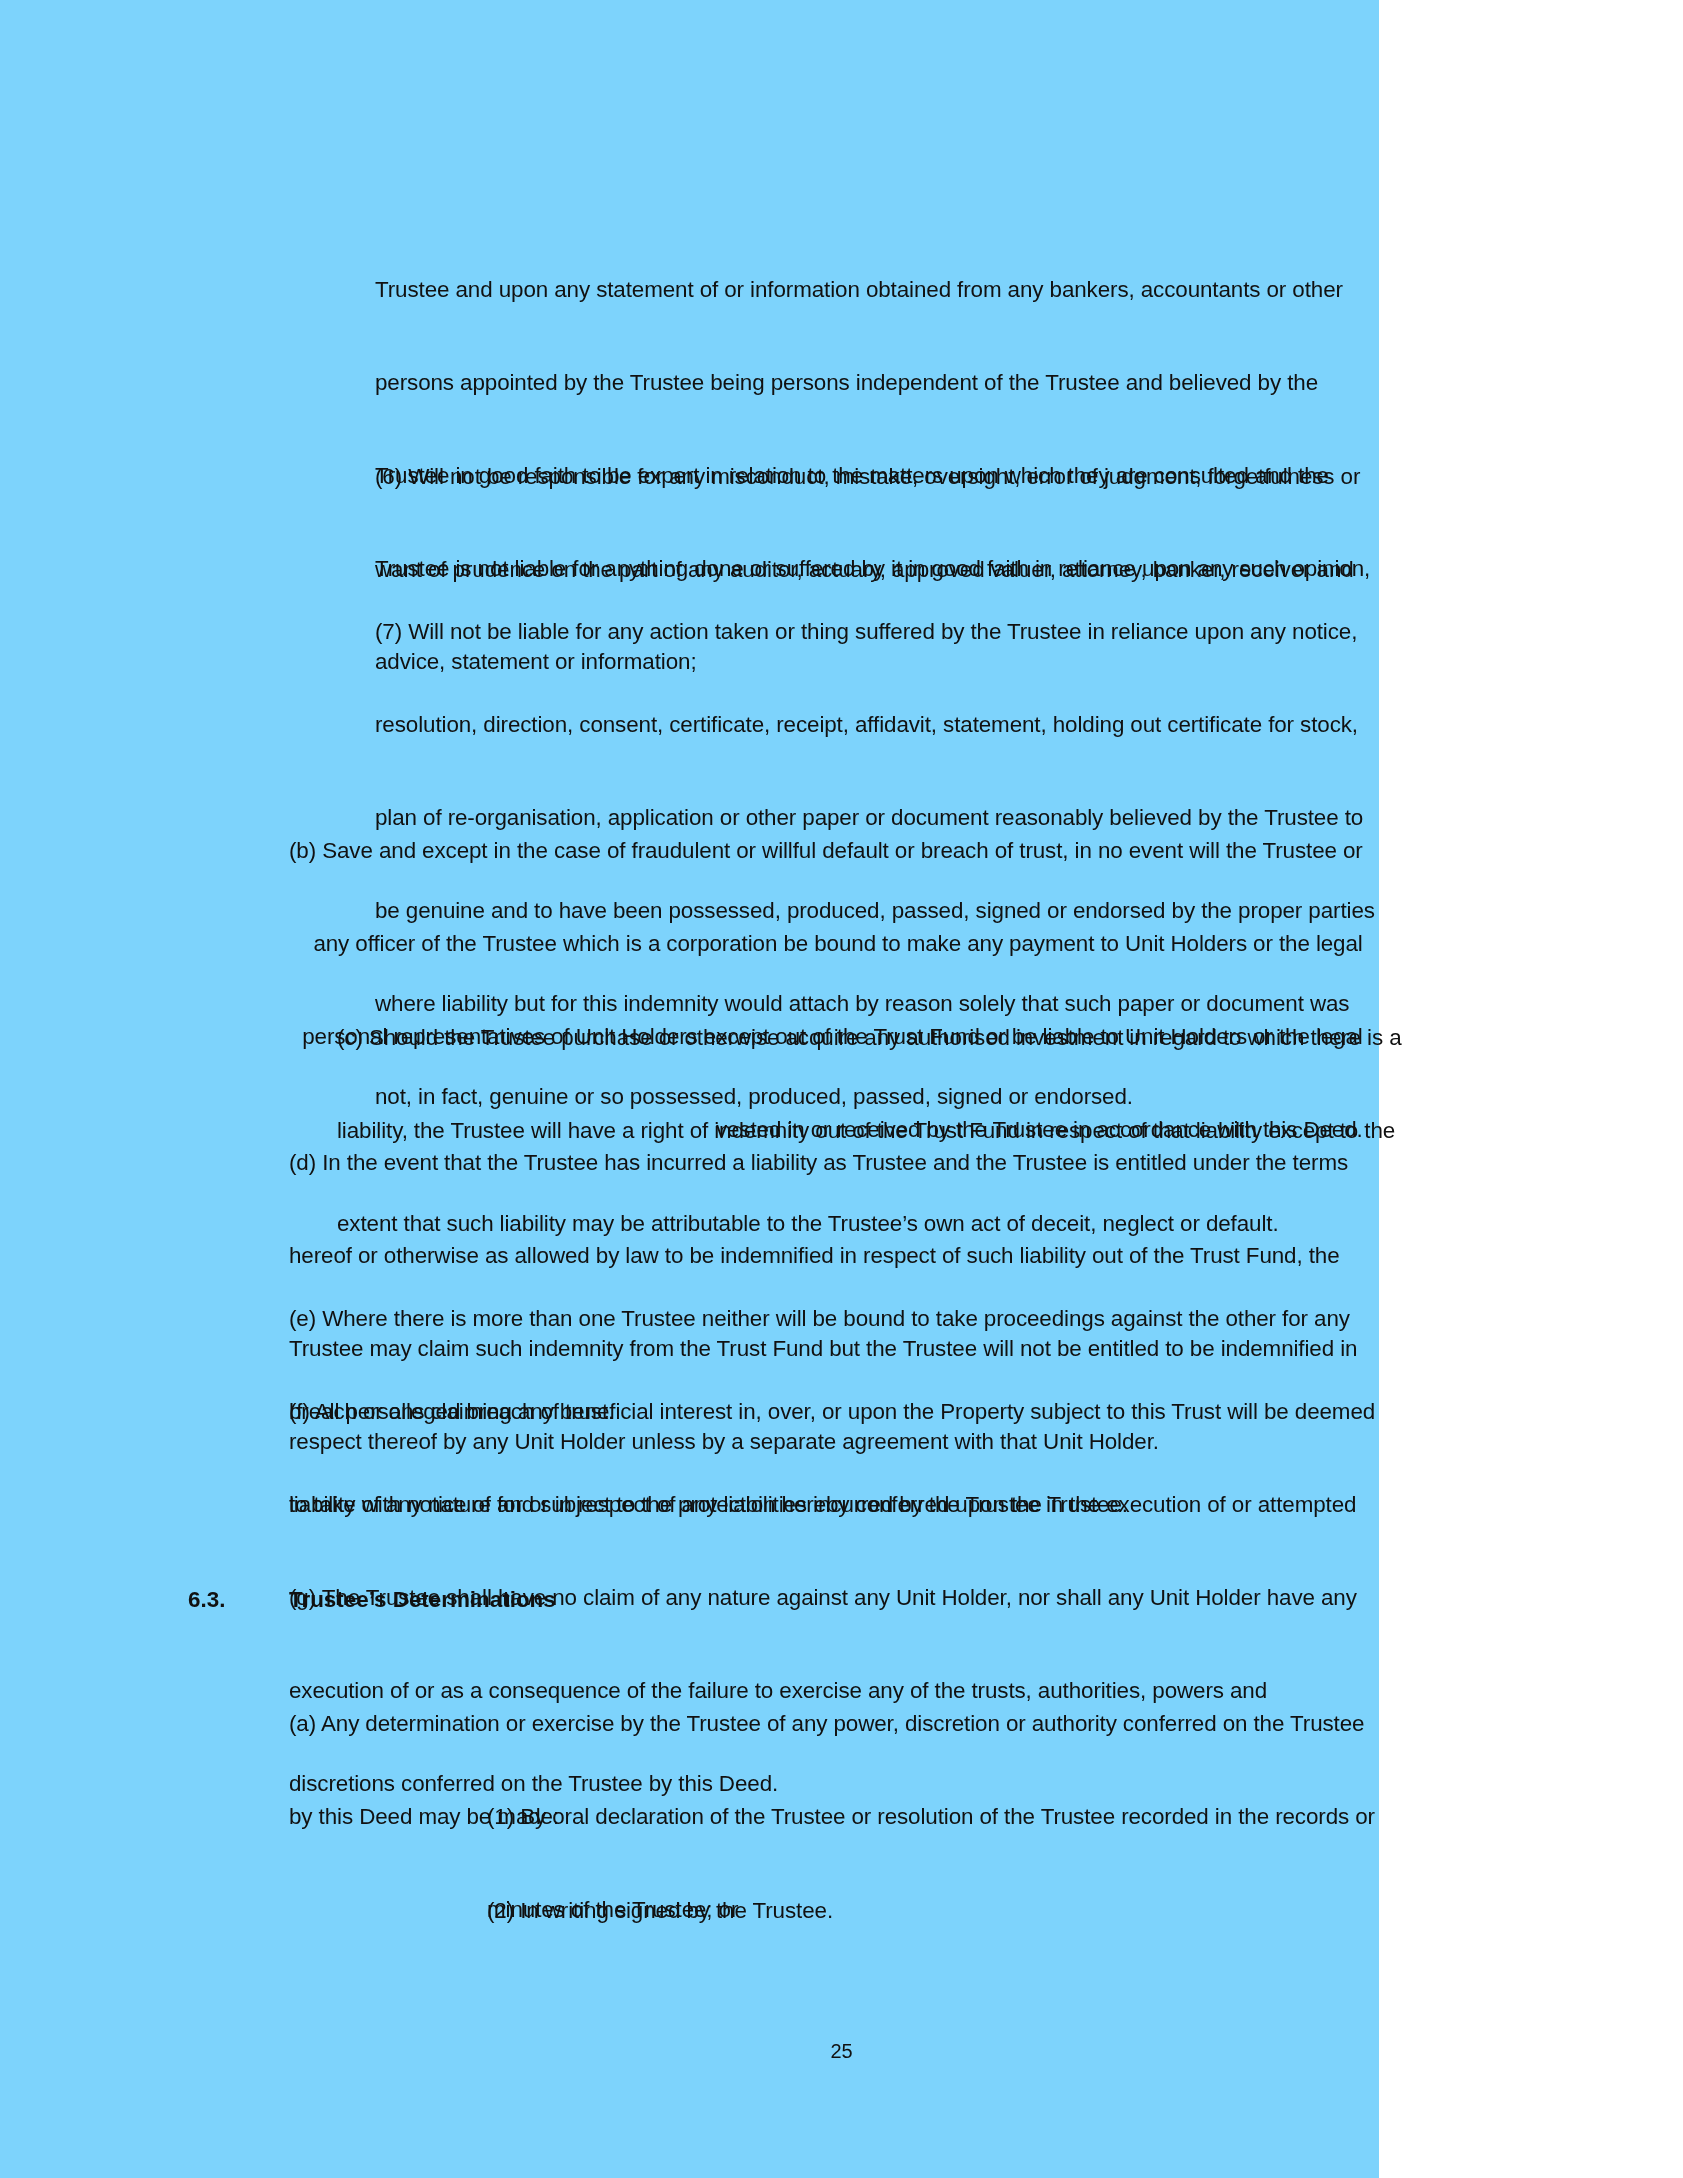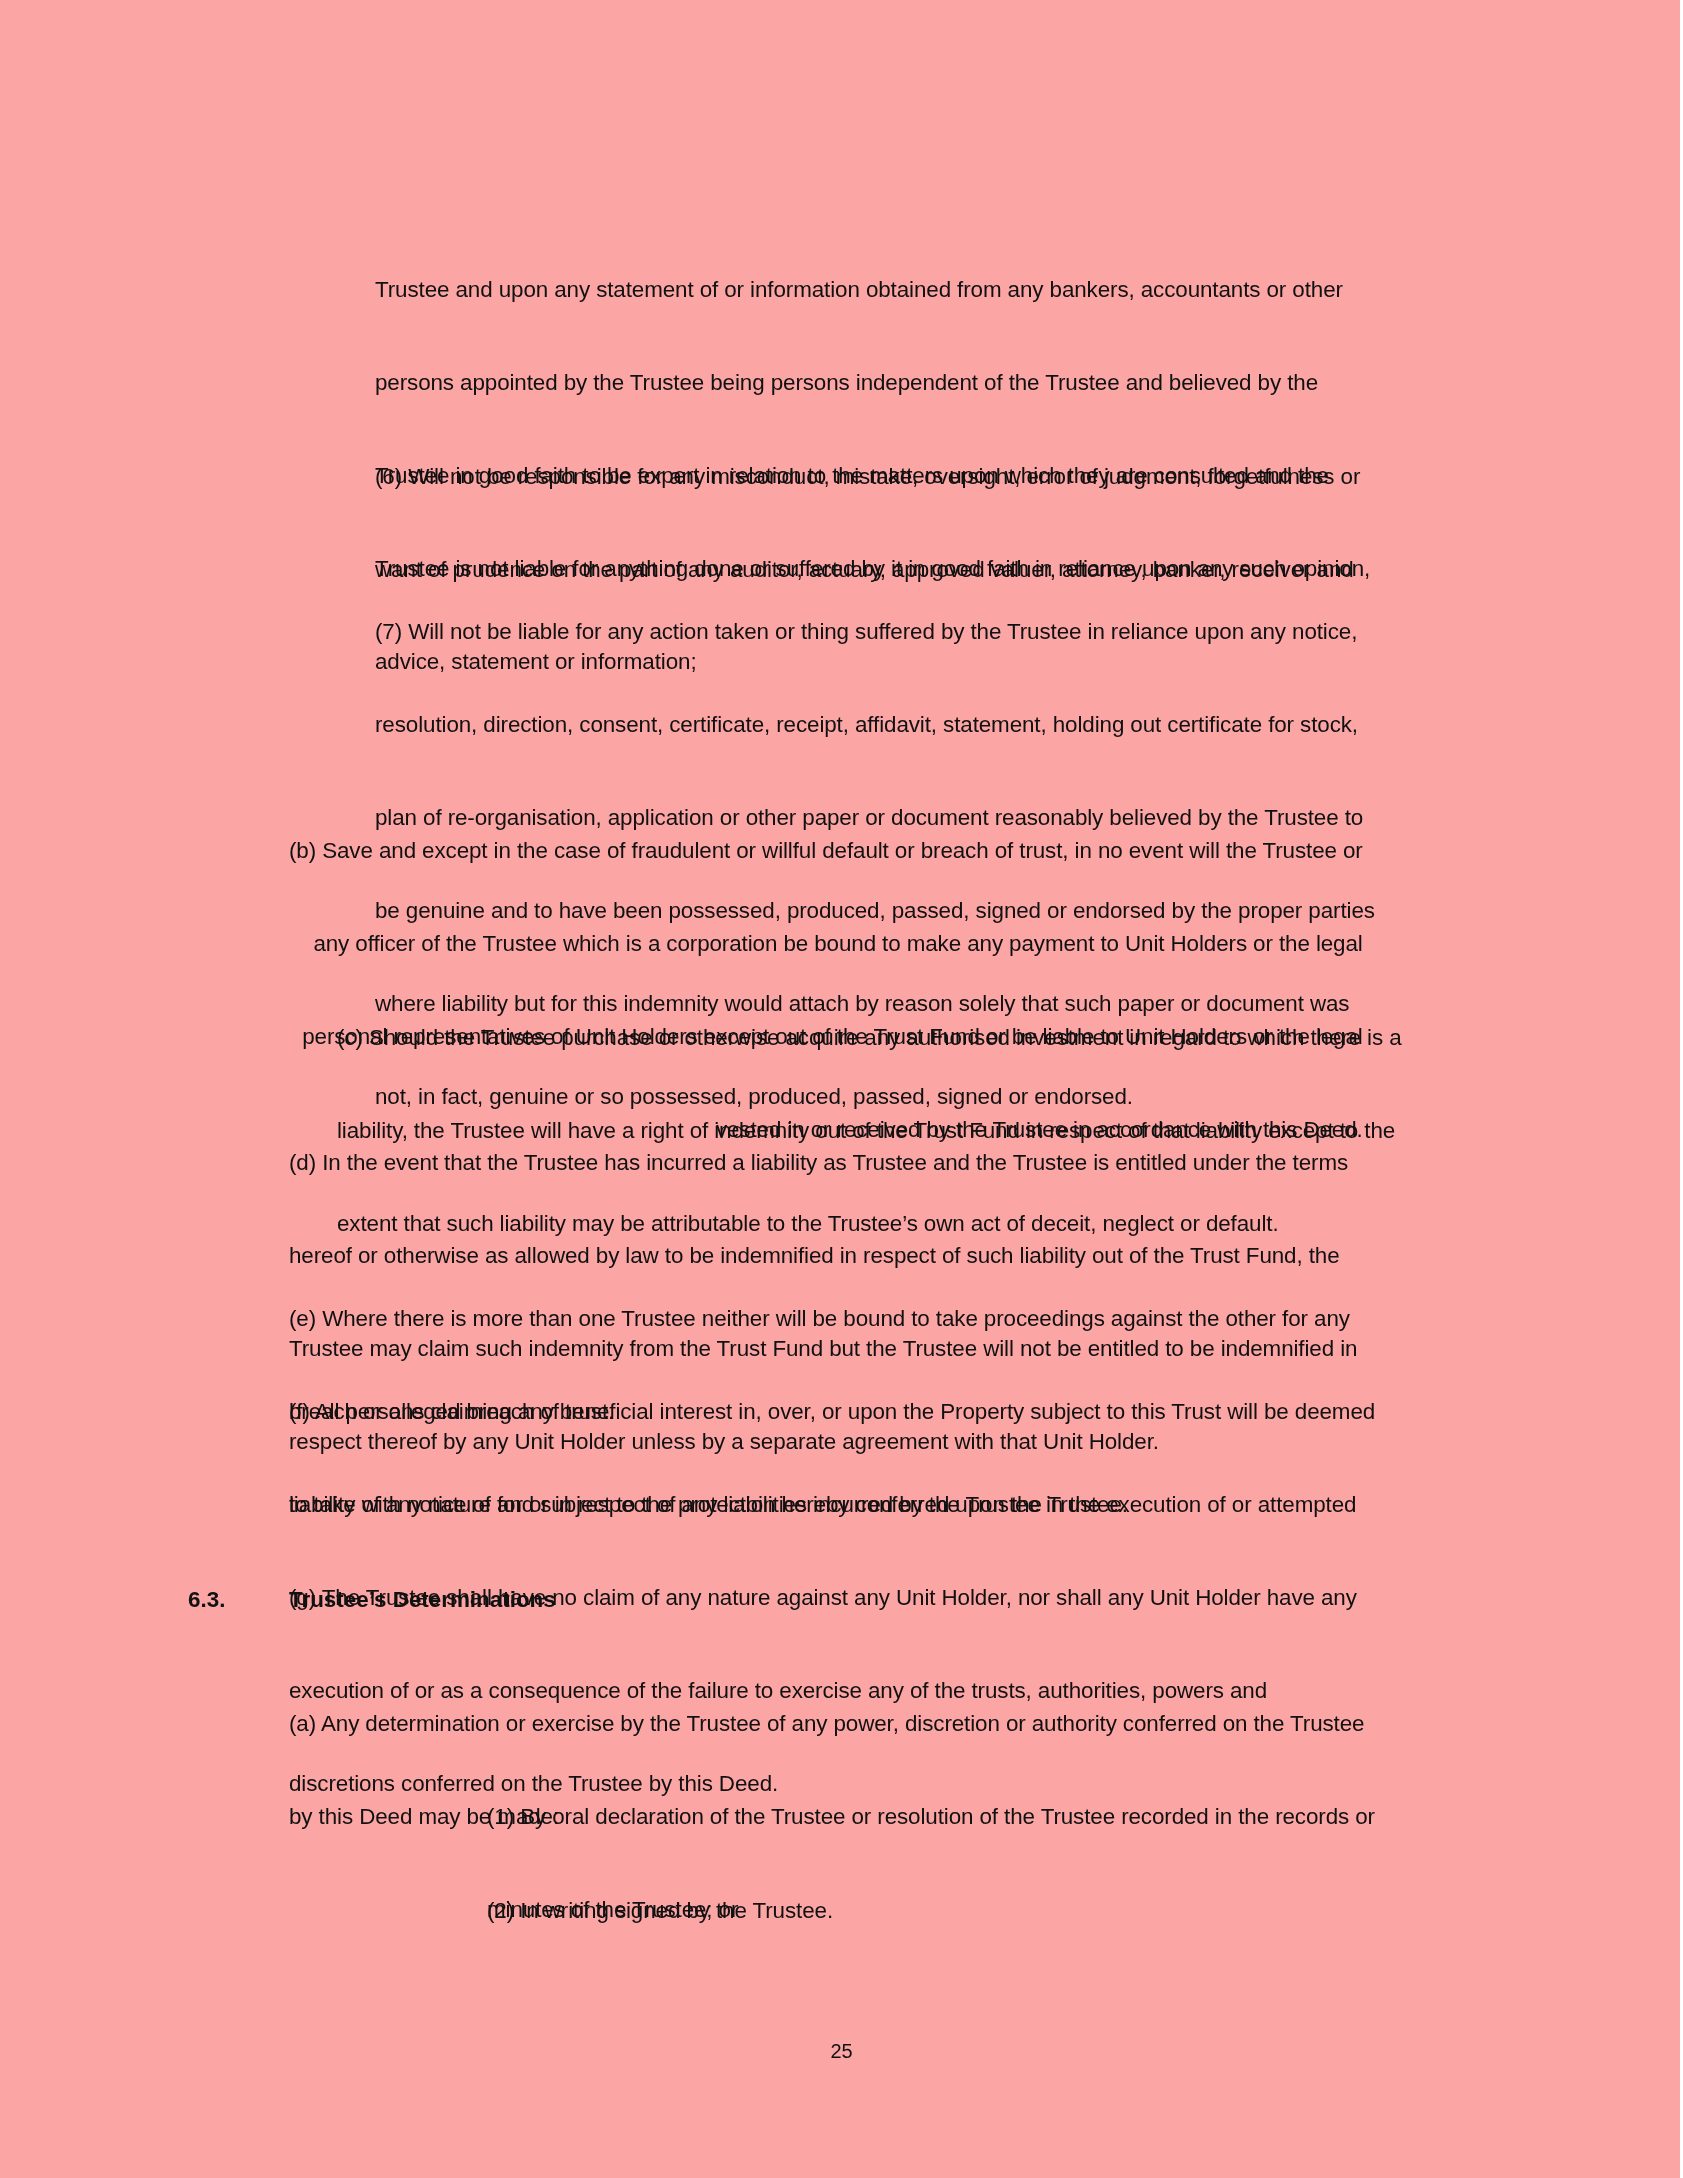--- a/index.html
+++ b/index.html
@@ -1,18 +1,18 @@
 <!DOCTYPE html>
 <html><head>
   <meta charset="utf-8">
   <style>
     html, body { margin: 0; padding: 0; background: #ffffff; }
     body { width: 1683px; height: 2178px; position: relative; overflow: hidden;
            font-family: "Liberation Sans", sans-serif; color: #111111; }
-    .page { position: absolute; left: 0; top: 0; width: 1680px; height: 2178px; background: #fca5a5; }
+    .page { position: absolute; left: 0; top: 0; width: 1379px; height: 2178px; background: #7dd3fc; }
     .para { position: absolute; font-size: 22.4px; line-height: 31px; white-space: pre; letter-spacing: -0.1px; }
     .lvl2 { left: 375px; }
     .lvl1 { left: 289px; }
     .lvl3 { left: 487px; }
     .heading-num { position: absolute; left: 188px; font-size: 22.4px; font-weight: bold; line-height: 31px; }
     .heading-title { position: absolute; left: 289px; font-size: 22.4px; font-weight: bold; line-height: 31px; }
     .page-number { position: absolute; left: 0; width: 1683px; text-align: center; top: 2037px;
                    font-size: 20px; line-height: 28px; }
     .line { display: block; }
   </style>

